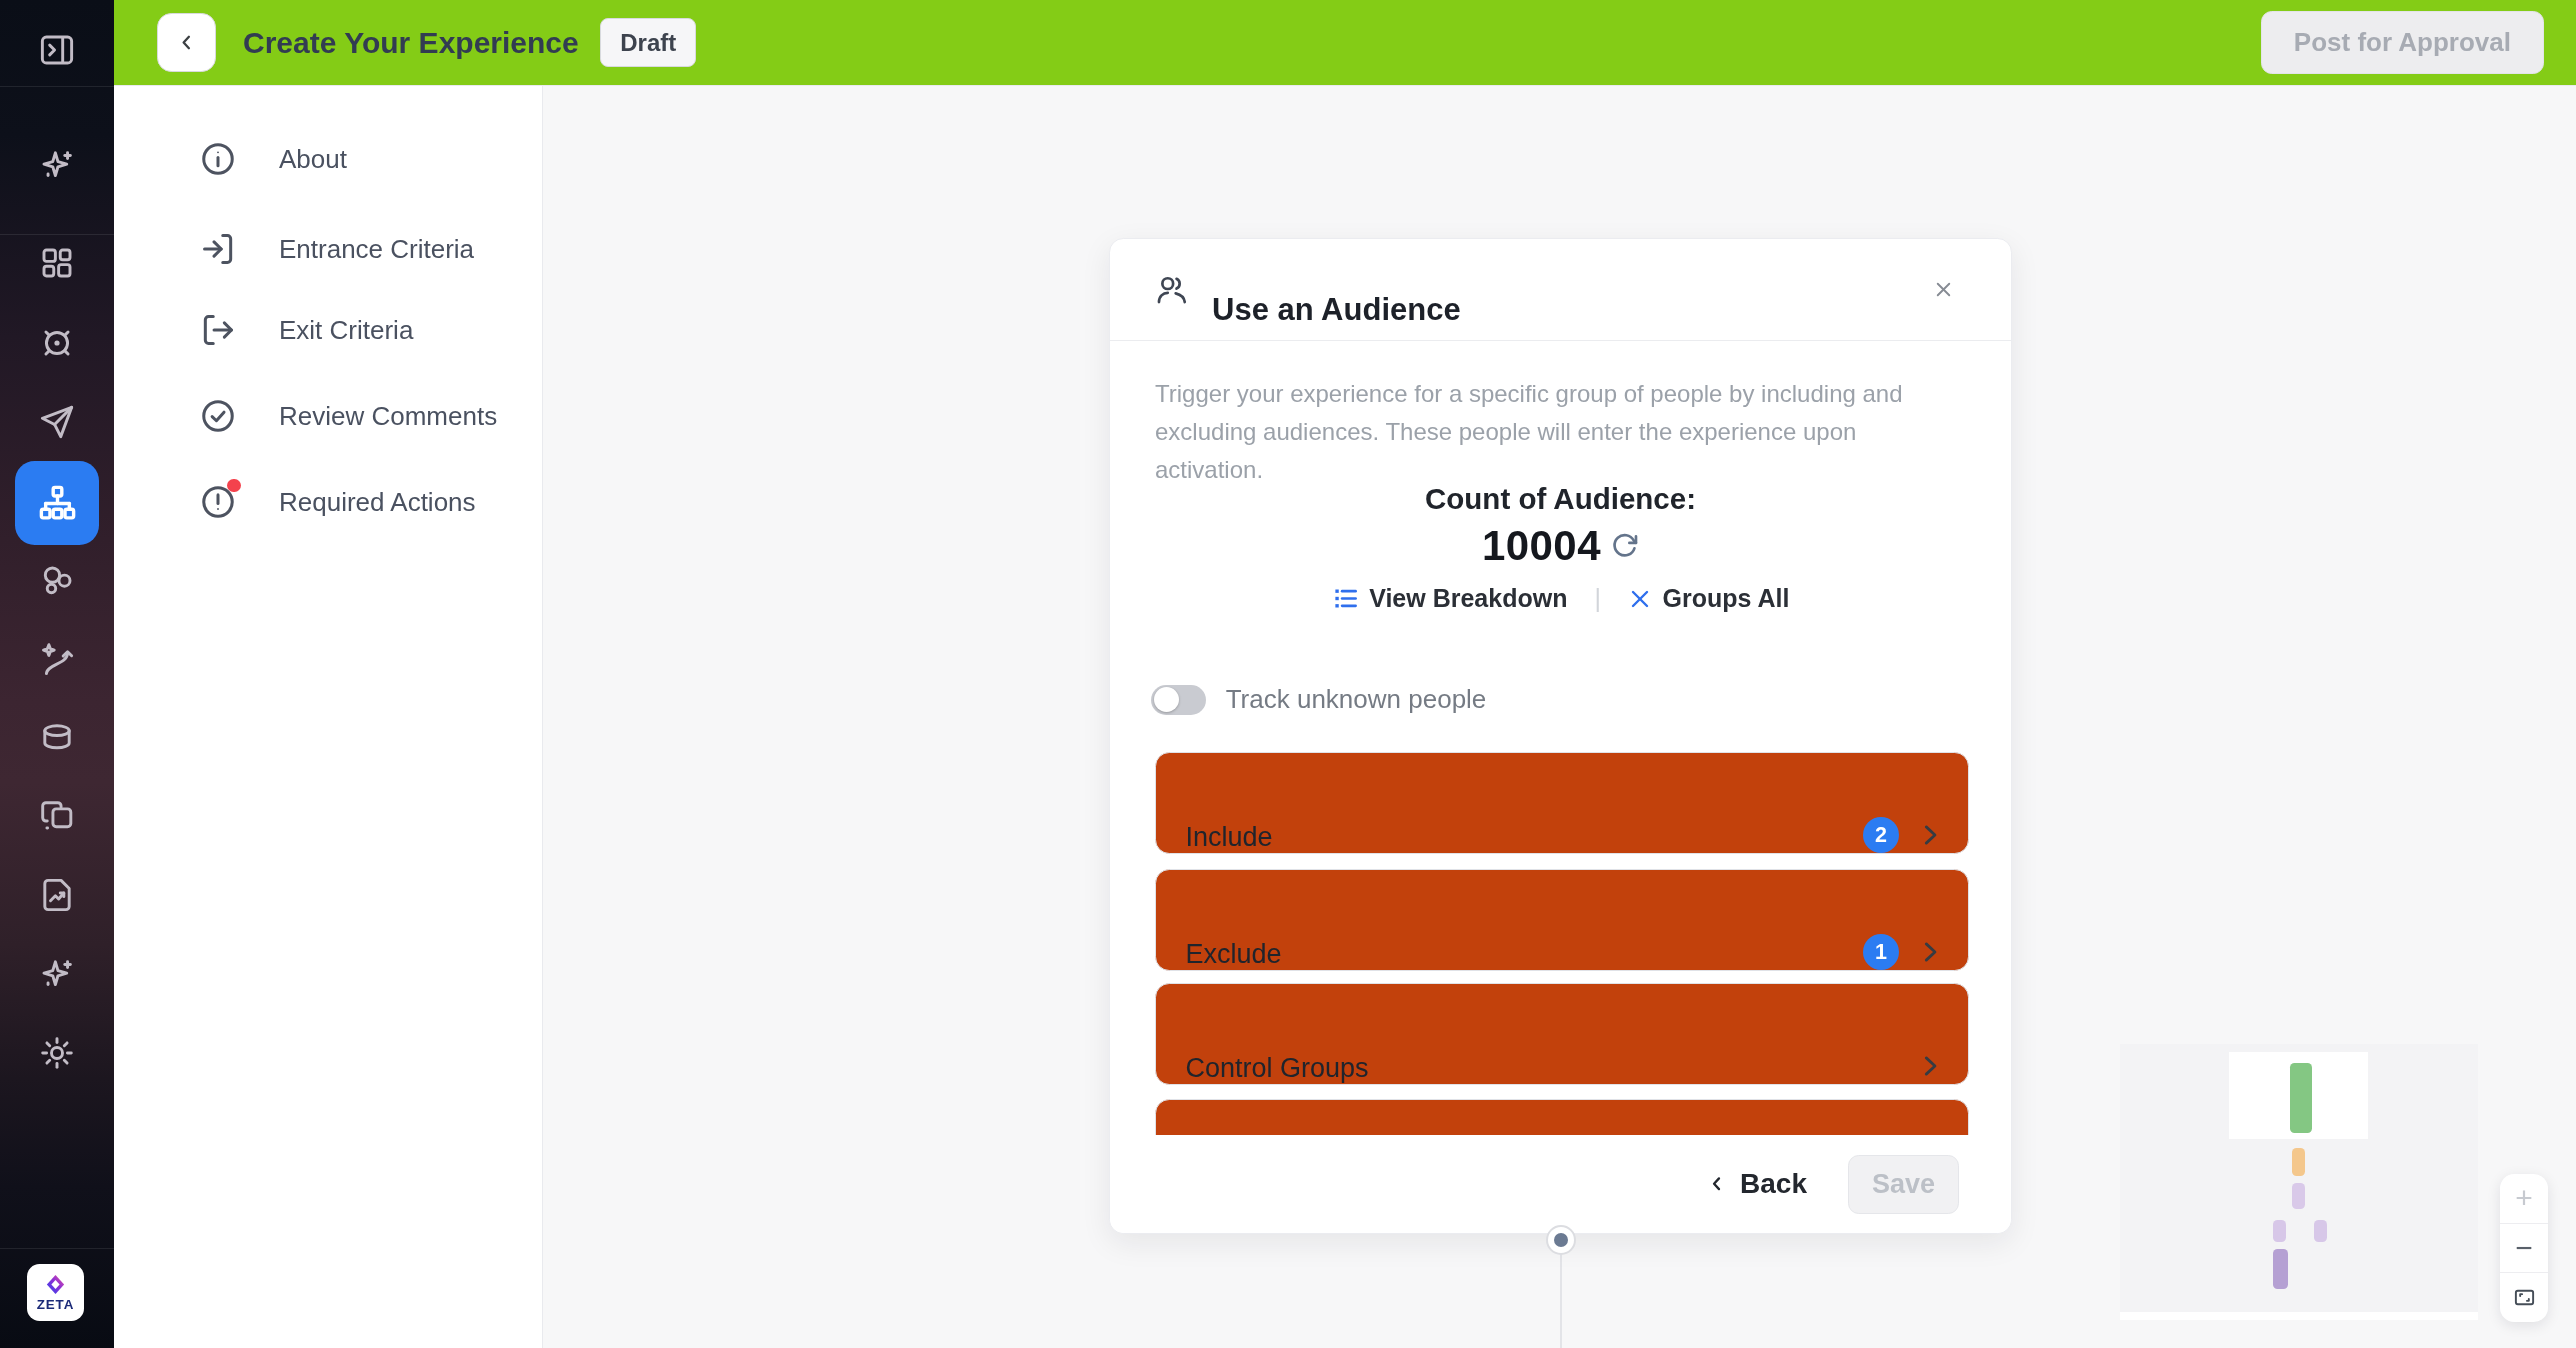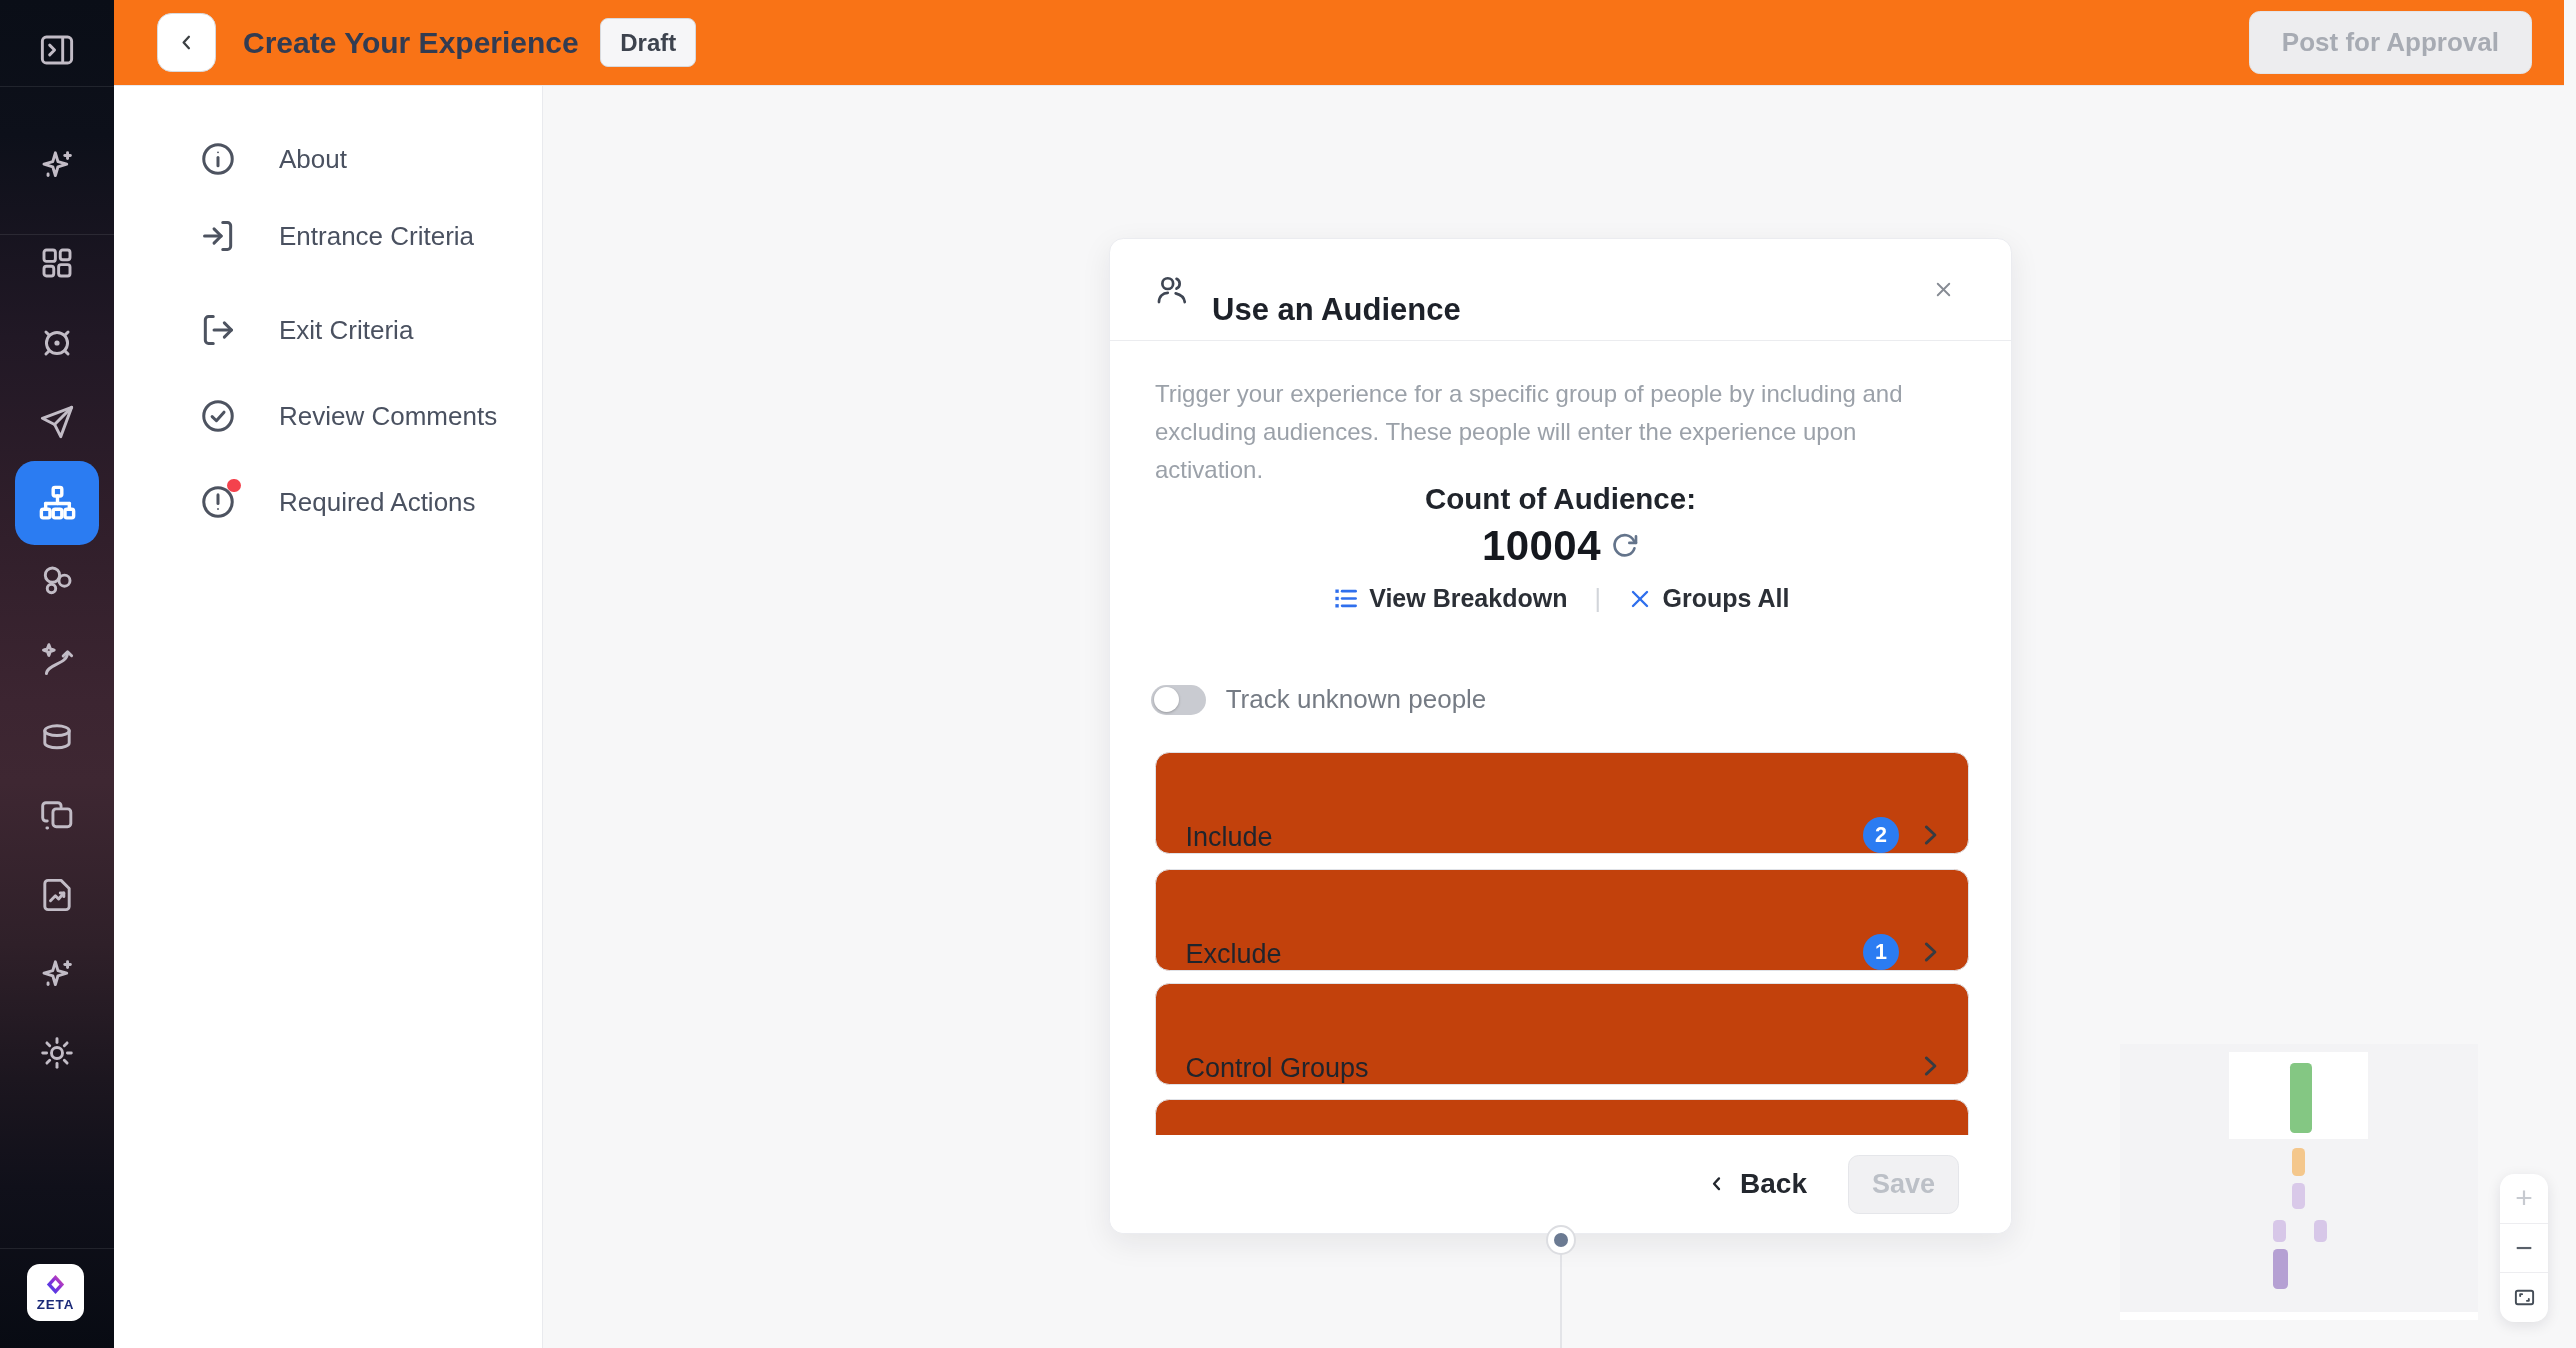--- a/index.html
+++ b/index.html
@@ -19,21 +19,21 @@
     background:linear-gradient(180deg,#0a0e17 0%,#0d101a 10%,#211825 25%,#311f2b 40%,#3c2531 52%,#3e2732 58%,#2f2029 70%,#1c161f 80%,#10101a 88%,#080b13 100%);}
   .rail-div{position:absolute;left:0;width:114px;height:0.9px;background:rgba(255,255,255,.09);}
   .ri{position:absolute;left:57px;transform:translate(-50%,-50%);width:39px;height:39px;color:#c2bcc6;display:flex;align-items:center;justify-content:center;cursor:pointer;}
   .ri svg{width:39px;height:39px;stroke:currentColor;fill:none;stroke-width:1.8;stroke-linecap:round;stroke-linejoin:round;}
   .ri-activebox{position:absolute;left:15px;top:461px;width:84px;height:84px;border-radius:19.7px;background:var(--blue);display:flex;align-items:center;justify-content:center;cursor:pointer;}
   .ri-activebox svg{width:43px;height:43px;stroke:#fff;fill:none;stroke-width:1.9;stroke-linecap:round;stroke-linejoin:round;}
   .logo-card{position:absolute;left:27px;top:1264px;width:57px;height:57px;border-radius:12.5px;background:#fff;display:flex;flex-direction:column;align-items:center;justify-content:center;gap:1.8px;}
   .logo-word{font-size:13.4px;font-weight:700;color:#1b2a78;letter-spacing:0.9px;}
 
   
-  .hdr{position:absolute;left:114px;top:0;right:12px;height:86px;background:#f97316;border-bottom:0.9px solid var(--gray-border);display:flex;align-items:center;z-index:30;}
+  .hdr{position:absolute;left:114px;top:0;right:0;height:86px;background:#84cc16;border-bottom:0.9px solid var(--gray-border);display:flex;align-items:center;z-index:30;}
   .back-btn{margin-left:43px;width:59px;height:59px;border:1.3px solid #d8dade;border-radius:14.3px;background:#fff;display:flex;align-items:center;justify-content:center;cursor:pointer;}
   .back-btn svg{width:23px;height:23px;stroke:#3c4043;fill:none;stroke-width:2.4;stroke-linecap:round;stroke-linejoin:round;}
   .hdr-title{margin-left:27px;font-size:30px;font-weight:700;color:var(--navy);}
   .draft-badge{margin-left:21.5px;padding:9.8px 19px;background:#f6f6f8;border:1.3px solid #d8dade;border-radius:8px;font-size:24px;font-weight:700;color:#3d434e;}
   .hdr-spacer{flex:1;}
   .post-btn{margin-right:32px;padding:15px 32px;background:#ededef;border:0.9px solid #e3e4e8;border-radius:10.7px;font-size:26px;font-weight:600;color:#a7abb3;cursor:pointer;}
 
   
   .sbar{position:absolute;left:114px;top:86px;bottom:0;width:429px;background:#fff;border-right:0.9px solid var(--gray-border);z-index:20;}
   .sb-item{position:absolute;left:85px;transform:translateY(-50%);display:flex;align-items:center;gap:42px;cursor:pointer;}
@@ -248,21 +248,21 @@
   <div class="sb-item" style="top:73px">
     <span class="sb-ic">
       <svg viewBox="0 0 24 24">
           <circle cx="12" cy="12" r="9"></circle>
           <line x1="12" y1="11" x2="12" y2="16.2"></line>
           <circle cx="12" cy="7.8" r="0.6" fill="currentColor" stroke="none"></circle>
         </svg>
     </span>
     <span class="sb-label">About</span>
   </div>
-  <div class="sb-item" style="top:150px">
+  <div class="sb-item" style="top:163px">
     <span class="sb-ic">
       <svg viewBox="0 0 24 24">
           <path d="M15 3.5 H18 A2 2 0 0 1 20 5.5 V18.5 A2 2 0 0 1 18 20.5 H15"></path>
           <polyline points="9.5 7.5 14 12 9.5 16.5"></polyline>
           <line x1="14" y1="12" x2="3.5" y2="12"></line>
         </svg>
     </span>
     <span class="sb-label">Entrance Criteria</span>
   </div>
   <div class="sb-item" style="top:244px">

